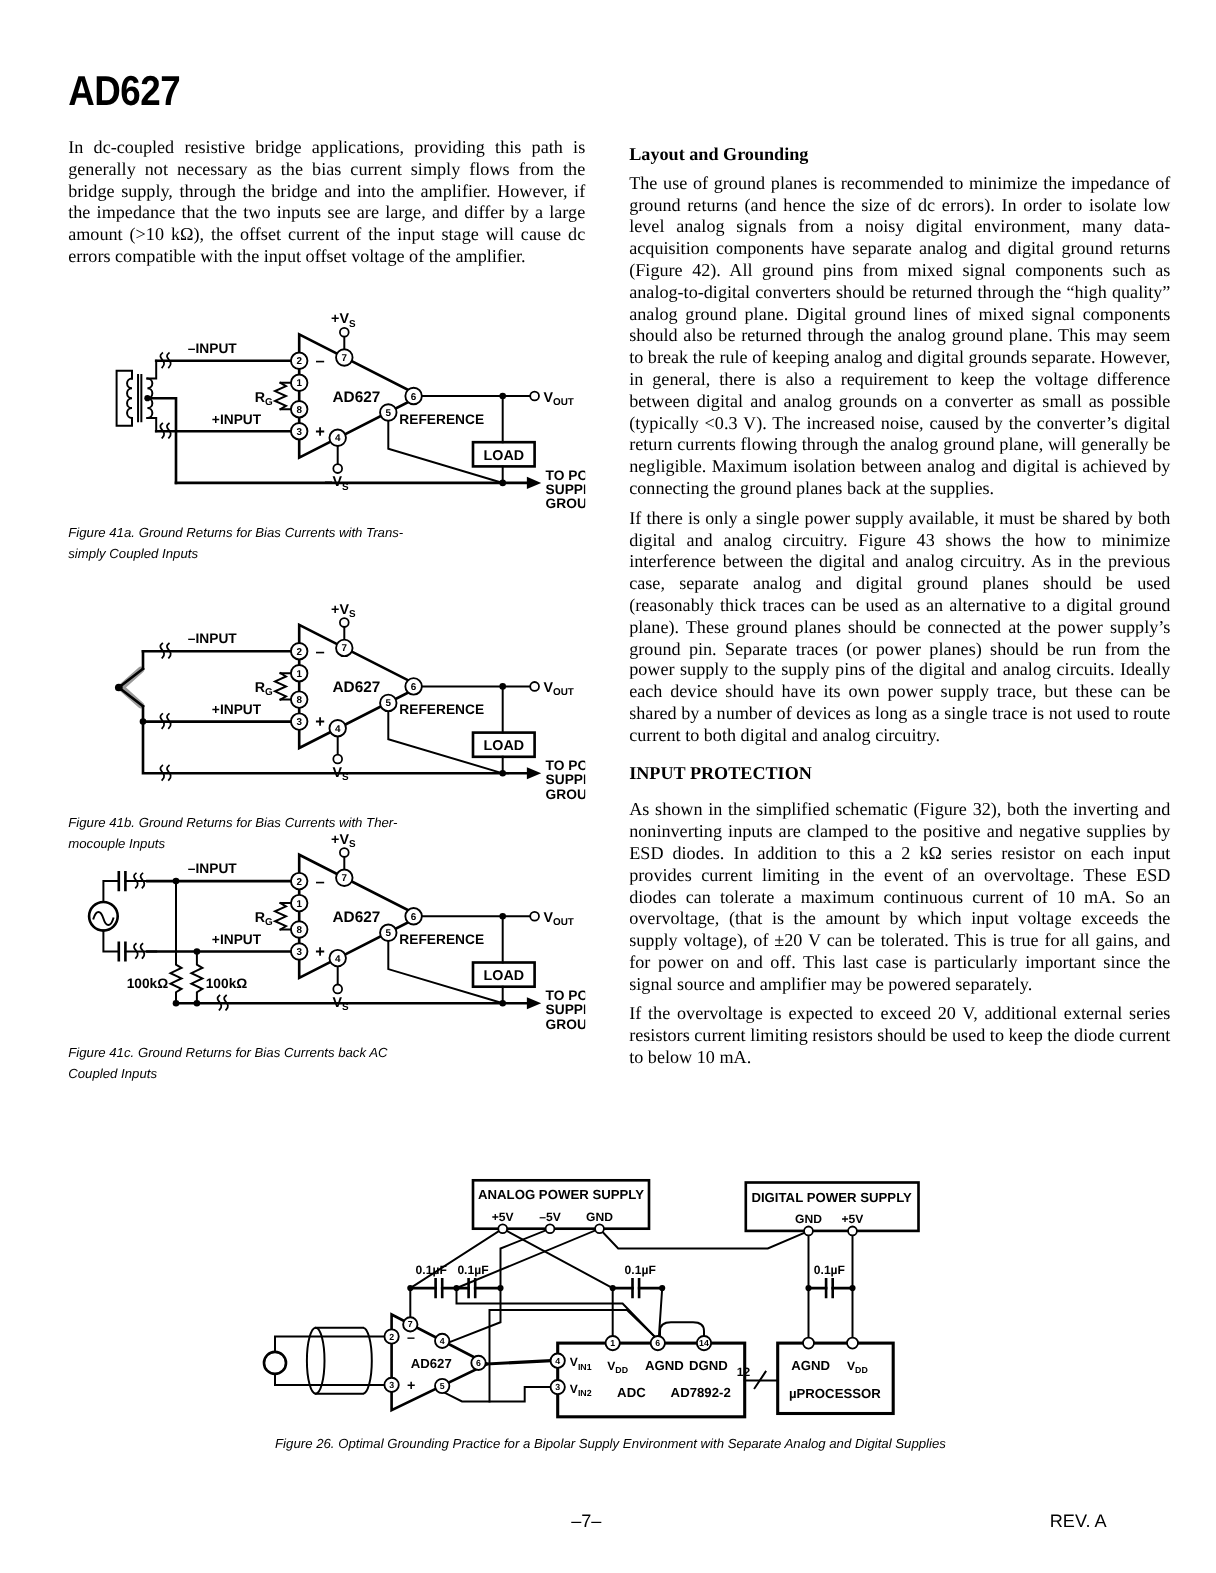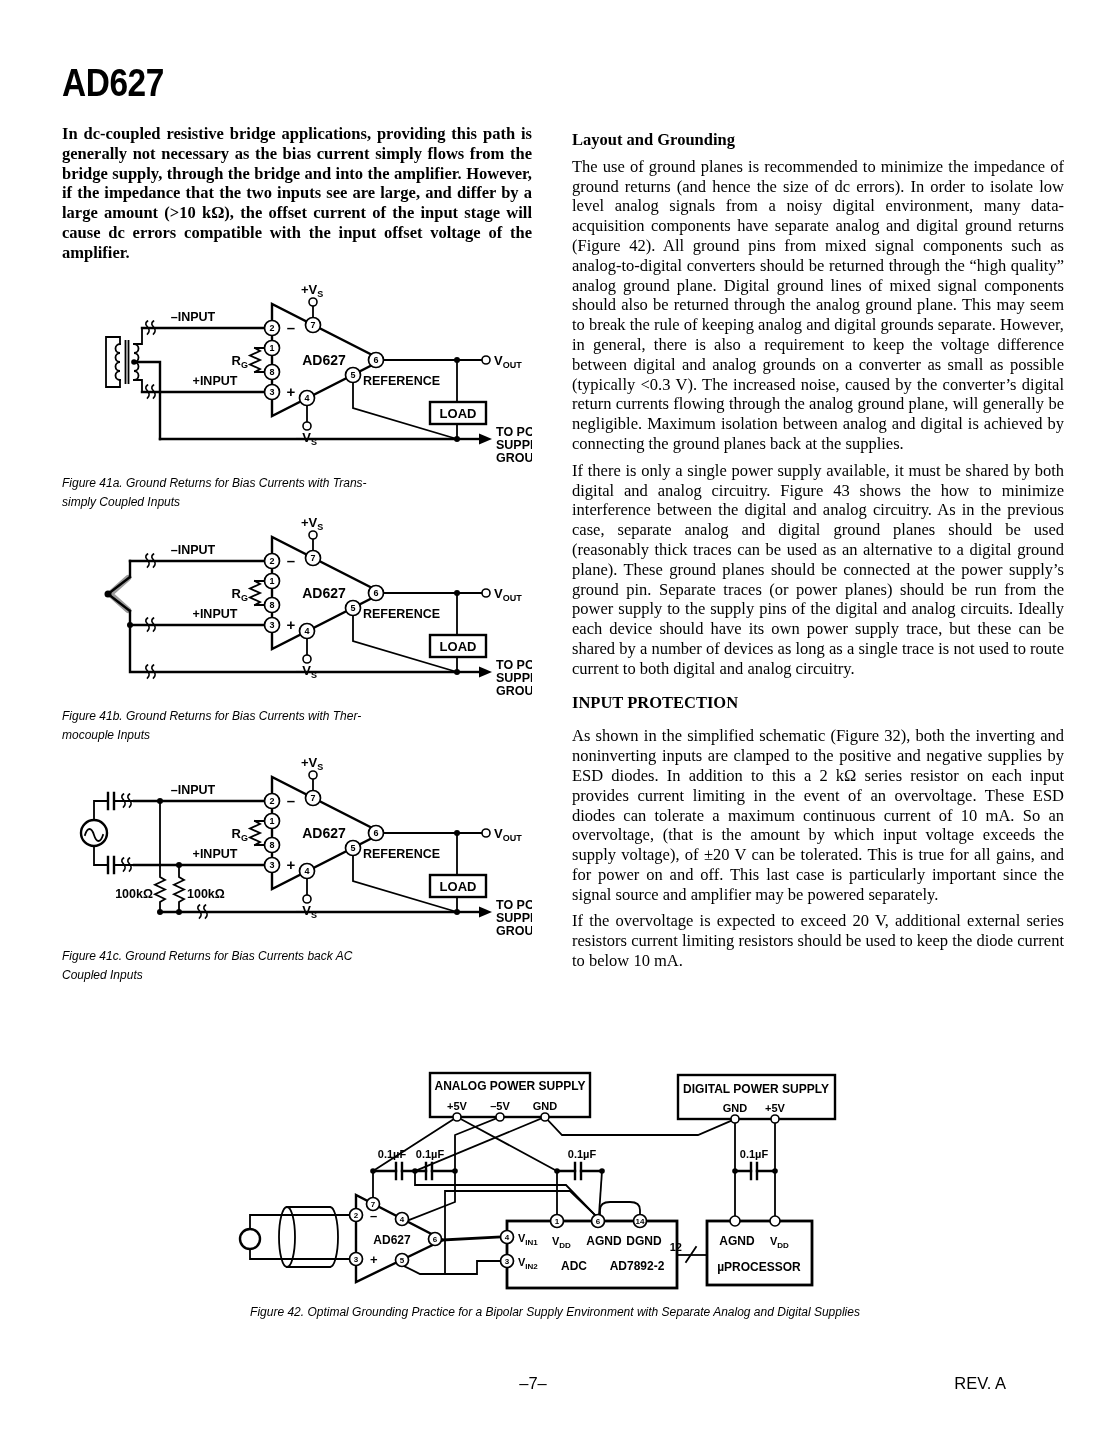--- a/index.html
+++ b/index.html
@@ -6,27 +6,27 @@
   body{
     width:1105px;height:1430px;position:relative;background:#fff;color:#000;
     font-family:"Liberation Serif",serif;overflow:hidden;
   }
   .page-title{
     position:absolute;left:62px;top:62px;
     font-family:"Liberation Sans",sans-serif;font-weight:bold;font-size:38px;
     transform:scaleX(.88);transform-origin:left;letter-spacing:-0.5px;
   }
   .col{position:absolute;text-align:justify;font-size:16.5px;line-height:19.8px;}
-  #col-left{left:62px;top:124px;width:470px;font-weight:bold;}
+  #col-left{left:62px;top:124px;width:470px;}
   #col-right{left:572px;top:130px;width:492px;}
   .col p{margin:0 0 7px 0;}
   .h{font-weight:bold;margin:0;}
   .h.space{margin-top:14px;margin-bottom:14px;}
   .fig{position:absolute;left:62px;}
-  #figa{top:284px;} #figb{top:517px;} #figc{top:757px;}
+  #figa{top:284px;} #figb{top:548px;} #figc{top:757px;}
   .caption{
     font-family:"Liberation Sans",sans-serif;font-style:italic;font-size:12px;
     line-height:19px;margin-top:4px;
   }
   #fig42{position:absolute;left:60px;top:1063px;width:990px;}
   #fig42 svg{margin-left:170px;display:block;}
   #fig42 .caption{text-align:center;margin-top:8px;}
   .footer{position:absolute;left:60px;top:1374px;width:946px;height:22px;
     font-family:"Liberation Sans",sans-serif;font-size:16.5px;}
   .footer .pgnum{position:absolute;left:0;right:0;text-align:center;}
@@ -349,19 +349,19 @@
 
     <g>
       <rect class="w3" x="477" y="158" width="105" height="64" fill="#fff"></rect>
       <circle class="term" cx="505" cy="158" r="5"></circle>
         <circle class="term" cx="545" cy="158" r="5"></circle>
       <text class="f42b am" x="507" y="182">AGND</text>
       <text class="f42" x="540" y="182"><tspan>V</tspan><tspan class="sub8" dy="3">DD</tspan></text>
       <text class="f42b am" x="529" y="208">µPROCESSOR</text>
     </g>
   </svg>
-  <div class="caption">Figure 42.  Optimal Grounding Practice for a Bipolar Supply Environment with Separate Analog and Digital Supplies</div>
+  <div class="caption">Figure 26.  Optimal Grounding Practice for a Bipolar Supply Environment with Separate Analog and Digital Supplies</div>
 </div>
 
 <div class="footer">
   <span class="pgnum">–7–</span>
   <span class="rev">REV. A</span>
 </div>
 
 </body></html>

